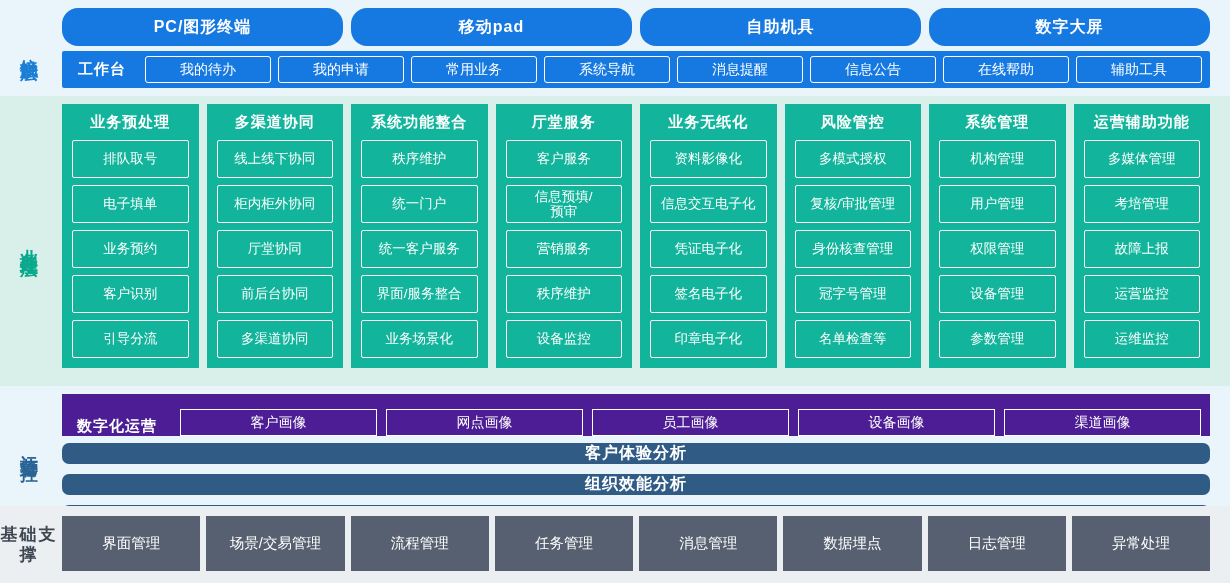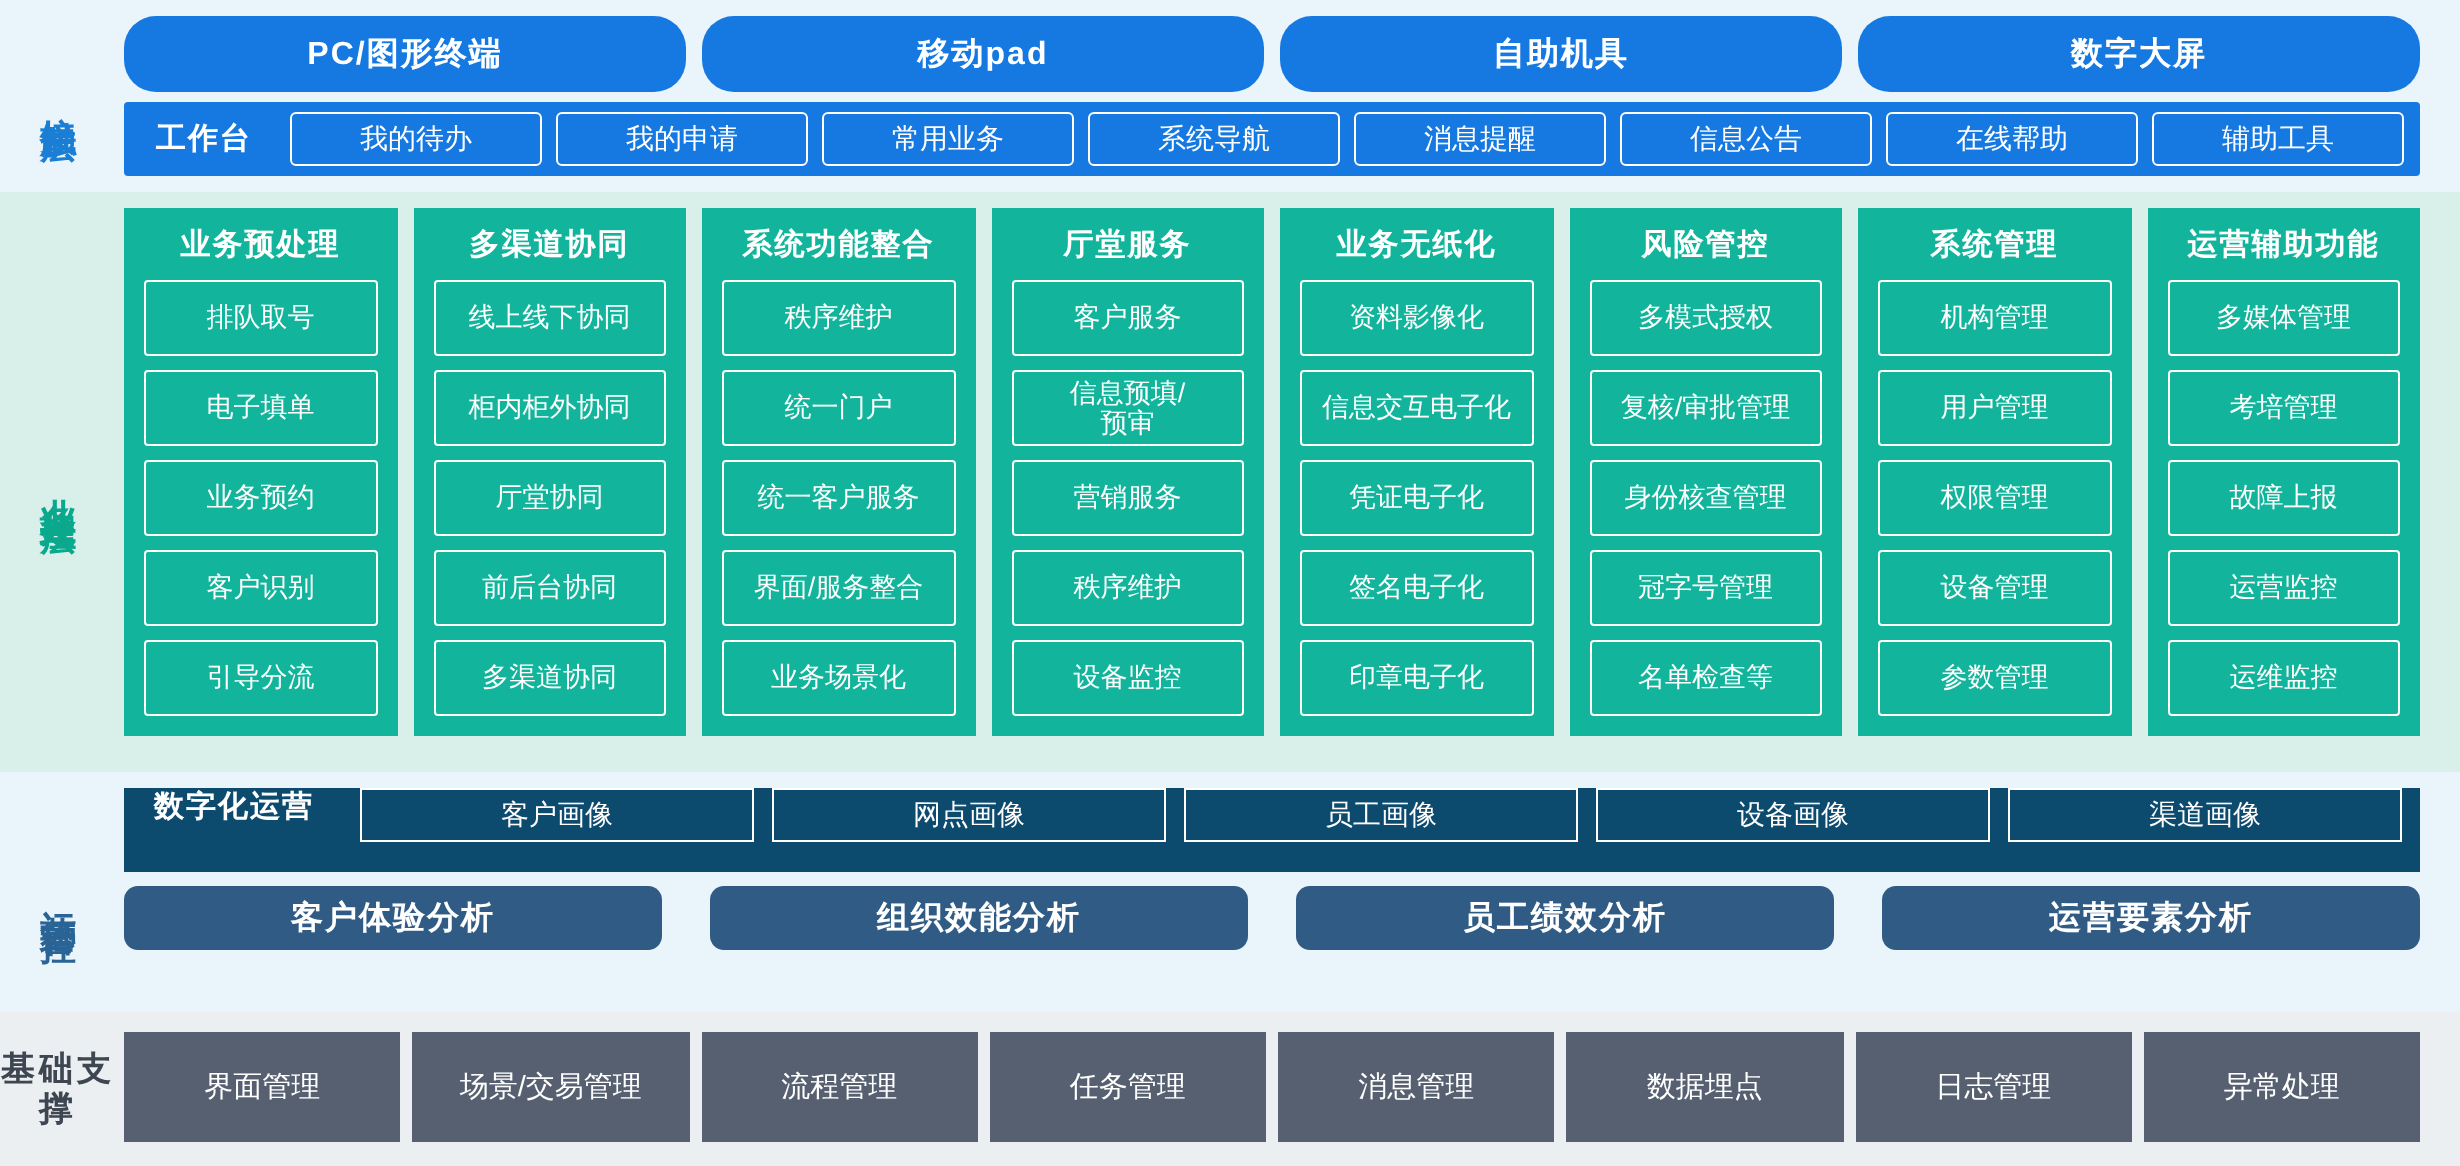--- a/index.html
+++ b/index.html
@@ -75,35 +75,35 @@
     color: #fff; font-size: 13.5px; line-height: 1.12;
     display: flex; align-items: center; justify-content: center;
     text-align: center; white-space: pre-line;
   }
 
   
   .l3 { height: 120px; background: #eaf4fb; }
   .l3 .layer-label { color: #2a6496; }
   .l3 .layer-body { padding: 8px 20px 8px 4px; gap: 7px; }
   .ops-bar {
-    height: 42px; background: #0c4a6e;
-    display: flex; align-items: flex-start; gap: 9px; padding: 0 9px;
+    height: 42px; background: #4c1d95;
+    display: flex; align-items: flex-end; gap: 9px; padding: 0 9px;
   }
   .ops-title {
     color: #fff; font-weight: bold; font-size: 15px;
     padding: 0 14px 0 6px; white-space: nowrap; letter-spacing: 1px;
   }
   .ops-pill {
     flex: 1 1 0; height: 27px;
     border: 1px solid #ffffff;
     color: #fff; font-size: 14px;
     display: flex; align-items: center; justify-content: center;
     white-space: nowrap;
   }
-  .ops-row2 { display: flex; gap: 24px; height: 32px; }
+  .ops-row2 { display: flex; gap: 10px; height: 44px; flex-direction: column; }
   .ops-big {
     flex: 1 1 0; background: #2f5b85; border-radius: 7px;
     color: #fff; font-weight: bold; font-size: 16px; letter-spacing: 1px;
     display: flex; align-items: center; justify-content: center;
   }
 
   
   .l4 { height: 77px; background: #eceff1; }
   .l4 .layer-label { color: #3d4651; font-size: 17px; }
   .l4 .layer-label .vtext { writing-mode: horizontal-tb; letter-spacing: 2px; }

